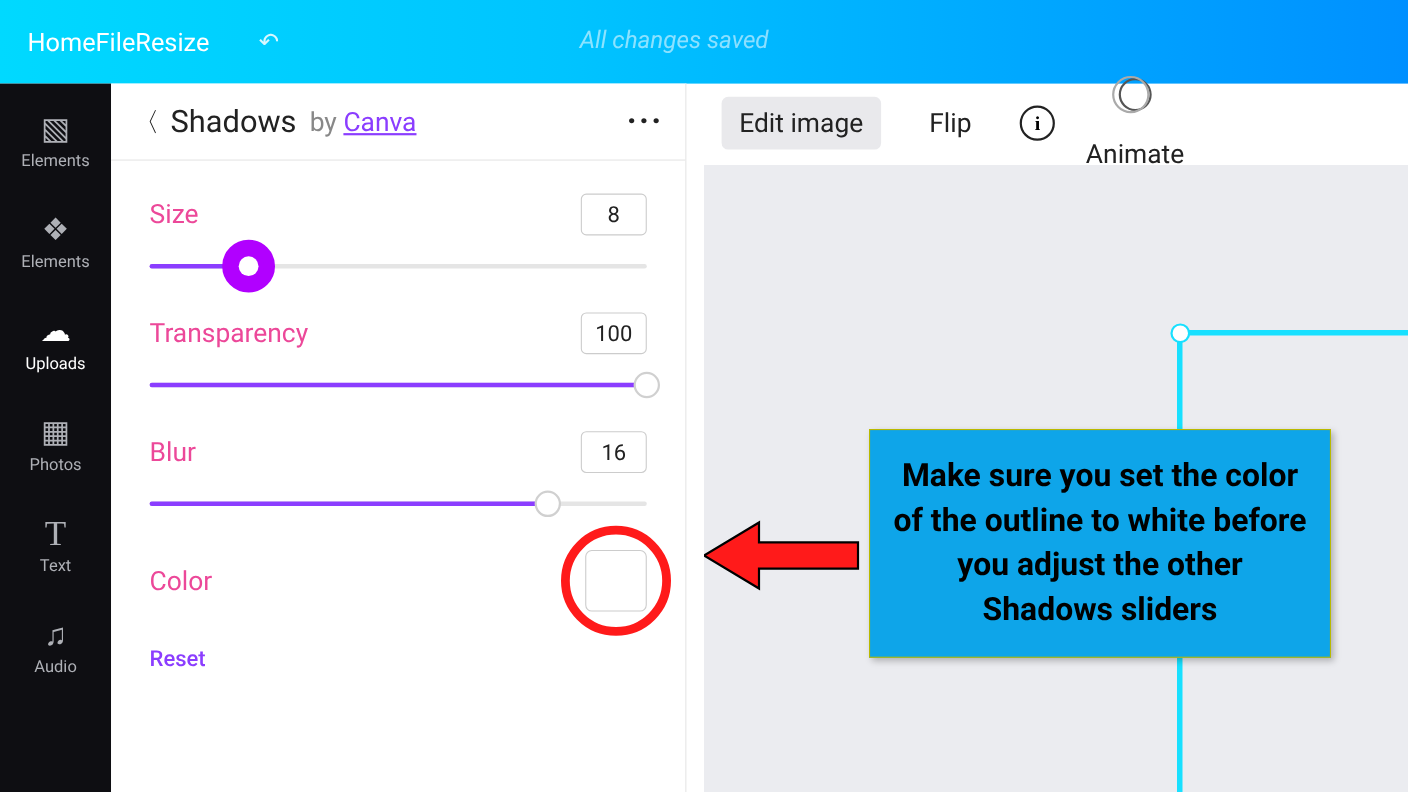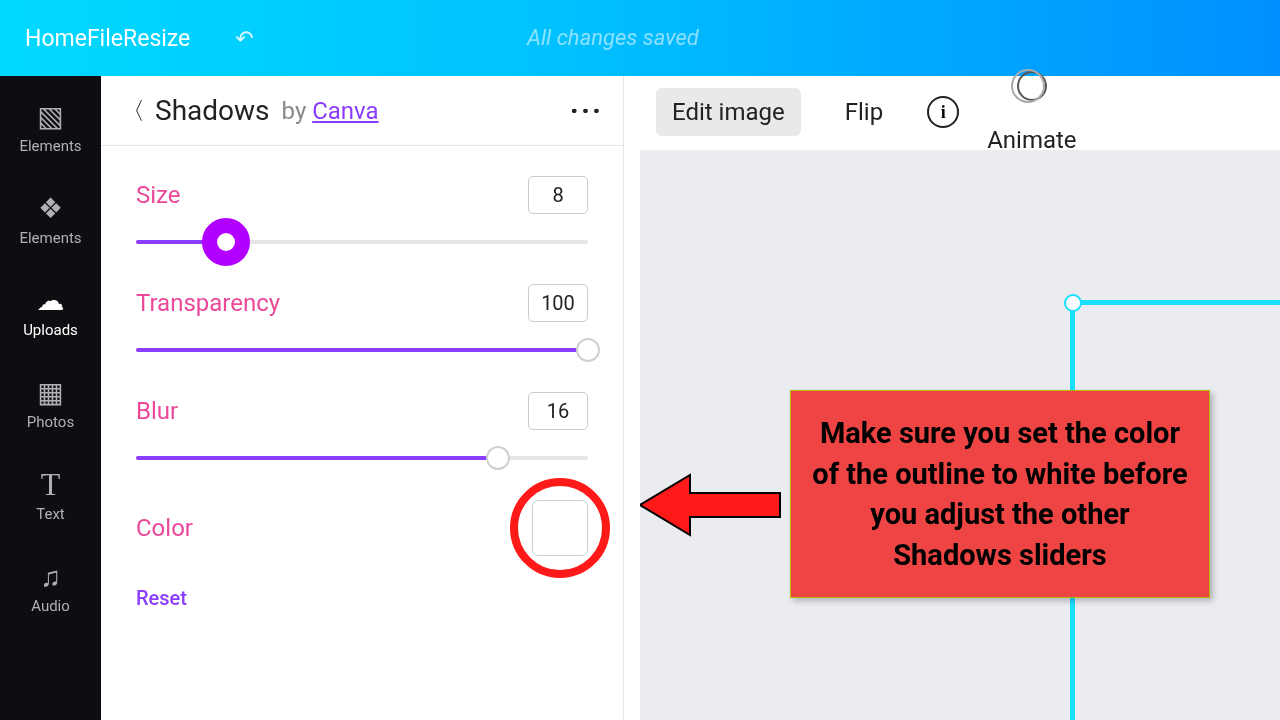--- a/index.html
+++ b/index.html
@@ -53,21 +53,21 @@
   .anim { display:flex; align-items:center; gap:25px; cursor:pointer;flex-direction:column; }
   .anim-icon { width:30px; height:30px; border:2.5px solid #555; border-radius:50%; position:relative; }
   .anim-icon::before { content:''; position:absolute; width:30px; height:30px; border:2.5px solid #aaa; border-radius:50%; left:-8px; top:-4px; }
 
   
   .canvas { position:absolute; top:150px; left:640px; right:0; bottom:0; background:#ebecf0; overflow:hidden; }
   .selbox { position:absolute; top:150px; left:430px; width:300px; height:570px; border:5px solid #18e0ff; }
   .selhandle { position:absolute; width:18px; height:18px; background:#fff; border:2px solid #18e0ff; border-radius:50%; left:-11px; top:-11px; }
 
   
-  .callout { position:absolute; background:#ef4444; border:1px solid #b9b900; padding:22px 18px; width:420px; text-align:center; box-shadow:3px 3px 6px rgba(0,0,0,.25); }
+  .callout { position:absolute; background:#0ea5e9; border:1px solid #b9b900; padding:22px 18px; width:420px; text-align:center; box-shadow:3px 3px 6px rgba(0,0,0,.25); }
   .callout-txt { font-size:29px; font-weight:700; color:#000; line-height:1.4; }
   .arrow { position:absolute; }
 </style>
 </head>
 <body>
 
 <div class="topbar">
   <div class="menu">
     <a>Home</a>
     <a>File</a>

